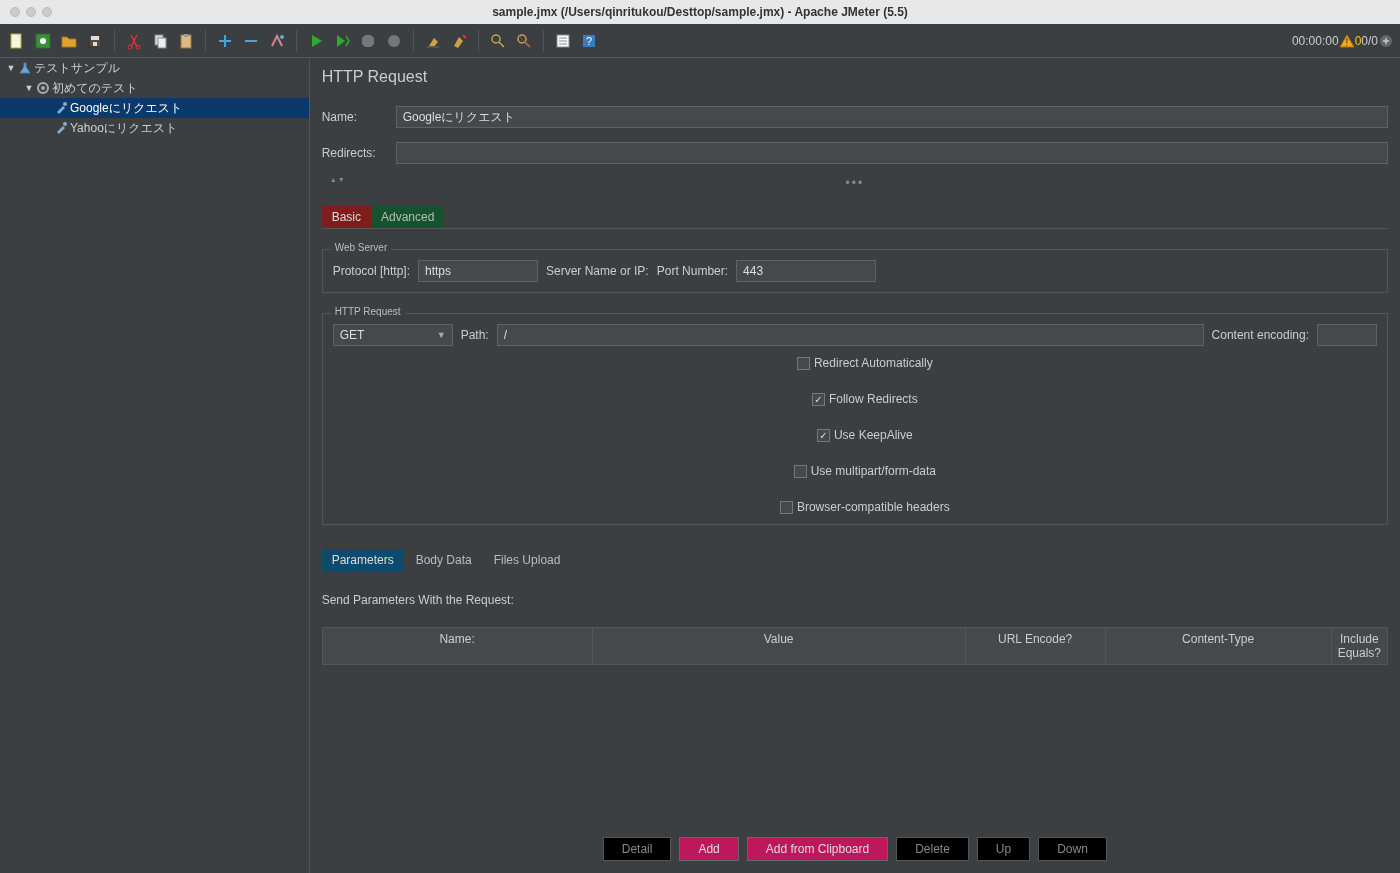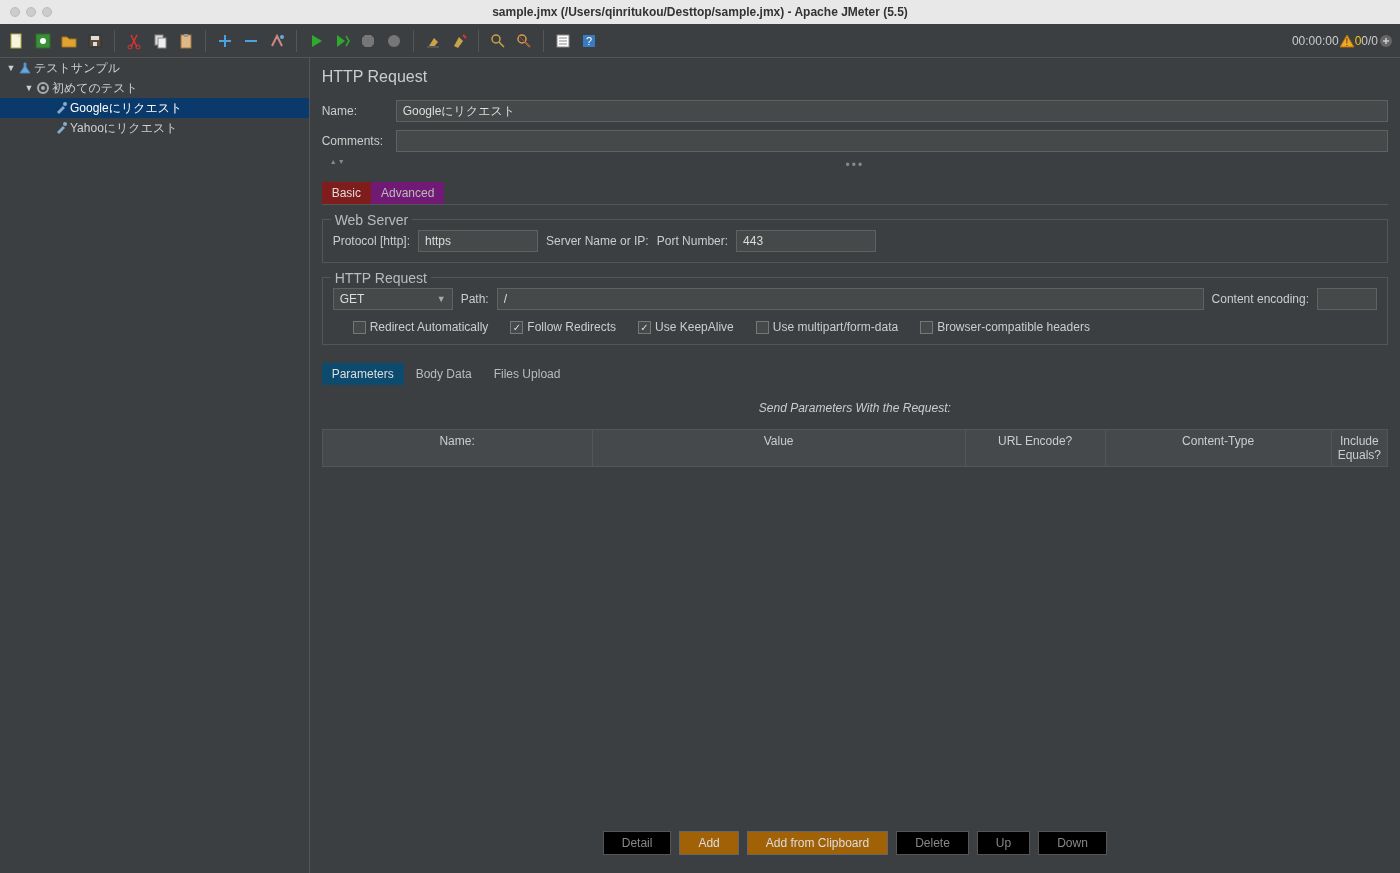--- a/index.html
+++ b/index.html
@@ -56,74 +56,74 @@
   color: #cfcfcf;
 }
 .tree-item { display: flex; align-items: center; height: 20px; padding: 0 4px; cursor: default; }
 .tree-item.selected { background: #0a3a6b; color: #fff; }
 .tree-arrow { width: 10px; display: inline-block; text-align: center; font-size: 9px; color: #ccc; }
 .tree-icon { width: 18px; height: 16px; display: inline-flex; align-items: center; justify-content: center; }
 .indent-0 { padding-left: 6px; }
 .indent-1 { padding-left: 24px; }
 .indent-2 { padding-left: 52px; }
 
-.editor { flex: 1; display: flex; flex-direction: column; background: #3c3f41; padding: 10px 12px 8px 12px; gap: 8px; }
+.editor { flex: 1; display: flex; flex-direction: column; background: #3c3f41; padding: 10px 12px 2px 12px; gap: 14px; }
 .editor h2 { font-size: 16px; font-weight: normal; color: #cccccc; margin-bottom: 6px; }
 .field-row { display: flex; align-items: center; gap: 10px; }
 .field-row label { min-width: 64px; color: #ccc; }
 .text-input {
   flex: 1; background: #45494a; border: 1px solid #616161; color: #ddd;
   height: 22px; padding: 0 6px; font-size: 12px;
 }
 .text-input.small { width: 120px; flex: none; }
 .text-input.tiny { width: 60px; flex: none; }
 
 .splitter { height: 14px; position: relative; color: #888; text-align: center; }
 .splitter .tri-up::before { content: "▲"; font-size: 7px; position: absolute; left: 8px; top: -2px; }
 .splitter .tri-dn::before { content: "▼"; font-size: 7px; position: absolute; left: 16px; top: -2px; }
 .splitter .dots { position: absolute; left: 50%; transform: translateX(-50%); letter-spacing: 2px; top: -2px; }
 
 .tabs { display: flex; border-bottom: 1px solid #555; }
-.tab { padding: 4px 10px; cursor: pointer; color: #bbb; background: #701a75; }
+.tab { padding: 4px 10px; cursor: pointer; color: #bbb; background: #14532d; }
 .tab.active { background: #7f1d1d; color: #ddd; }
 
 .fieldset { border: 1px solid #555; padding: 10px; margin-top: 6px; position: relative; }
-.fieldset .legend { position: absolute; top: -8px; left: 8px; background: #3c3f41; padding: 0 4px; font-size: 14px; color: #bbb; }
+.fieldset .legend { position: absolute; top: -8px; left: 8px; background: #3c3f41; padding: 0 4px; font-size: 10px; color: #bbb; }
 
 .row { display: flex; align-items: center; gap: 8px; flex-wrap: nowrap; }
 .row label { color: #ccc; }
 .row .grow { flex: 1; }
 
 .select { background: #45494a; border: 1px solid #616161; color: #ddd; height: 22px; width: 120px; padding: 0 6px; display: flex; align-items: center; justify-content: space-between; }
 .select .caret { font-size: 9px; color: #aaa; }
 
-.checkbox-row { display: flex; align-items: center; gap: 22px; margin-top: 10px; margin-left: 20px; flex-wrap: wrap; }
+.checkbox-row { display: flex; align-items: center; gap: 22px; margin-top: 10px; margin-left: 20px; flex-wrap: wrap; flex-direction: column; }
 .cb { display: flex; align-items: center; gap: 4px; color: #ccc; cursor: default; }
 .cb .box {
   width: 13px; height: 13px; border: 1px solid #777; background: #45494a;
   display: inline-flex; align-items: center; justify-content: center; font-size: 10px; color: #ddd;
 }
 
 .sub-tabs { display: flex; gap: 2px; margin-top: 10px; }
 .sub-tab { padding: 4px 10px; cursor: pointer; color: #bbb; }
 .sub-tab.active { background: #0c4a6e; color: #ddd; }
 
-.param-caption { text-align: center; margin-top: 8px; color: #ccc; font-style: italic; }
+.param-caption { margin-top: 8px; color: #ccc; }
 .param-header { display: flex; margin-top: 6px; border: 1px solid #555; background: #46494b; }
 .param-header div { padding: 4px 6px; text-align: center; border-right: 1px solid #555; }
 .param-header div:last-child { border-right: none; }
 .col-name { width: 270px; }
 .col-value { width: 373px; }
 .col-url { width: 140px; }
 .col-ct { width: 226px; }
 .col-eq { flex: 1; }
 
 .bottom-buttons { margin-top: auto; display: flex; gap: 8px; justify-content: center; padding: 10px 0; }
 .btn {
-  background: #a16207; border: 1px solid #666; color: #ddd;
+  background: #be185d; border: 1px solid #666; color: #ddd;
   padding: 4px 18px; font-size: 12px; cursor: pointer;
 }
 .btn.disabled { color: #888; border-color: #555; background: #000000; cursor: default; }
 
 
 svg { display: block; }
 </style>
 </head>
 <body>
 
@@ -322,21 +322,21 @@
   </div>
 
   <div class="editor">
     <h2>HTTP Request</h2>
 
     <div class="field-row">
       <label>Name:</label>
       <input class="text-input" value="Googleにリクエスト" style="">
     </div>
     <div class="field-row">
-      <label>Comments:</label>
+      <label>Redirects:</label>
       <input class="text-input" value="" style="">
     </div>
 
     <div class="splitter">
       <span class="tri-up"></span><span class="tri-dn"></span>
       <span class="dots">•••</span>
     </div>
 
     <div class="tabs">
       <div class="tab active">Basic</div>

